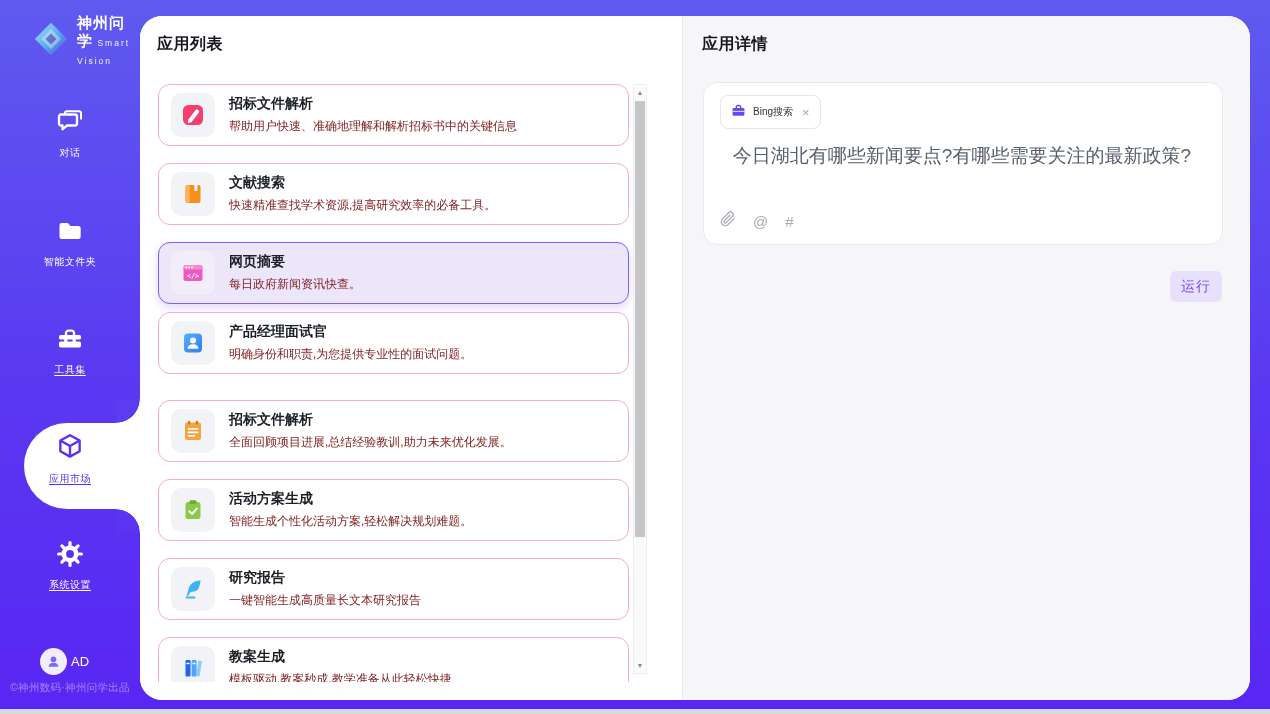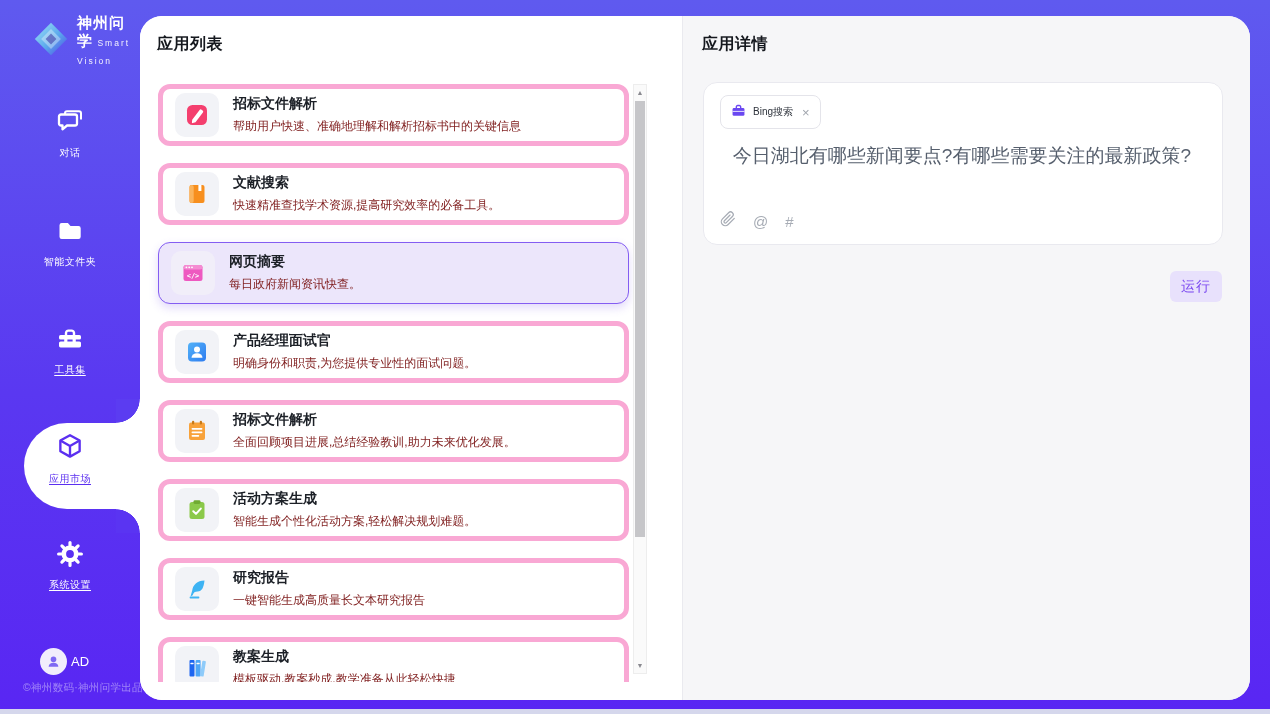--- a/index.html
+++ b/index.html
@@ -19,30 +19,30 @@
   .nav svg{display:inline-block;}
   .blob{position:absolute;left:24px;top:423px;width:116px;height:86px;background:#fff;border-radius:43px 0 0 43px;}
   .fillet-top{position:absolute;left:116px;top:399px;width:24px;height:24px;
     background:radial-gradient(circle 24px at 0 0,#5b3cf1 0,#5b3cf1 23.4px,#fff 24px);}
   .fillet-bot{position:absolute;left:116px;top:509px;width:24px;height:24px;
     background:radial-gradient(circle 24px at 0 24px,#5a34f2 0,#5a34f2 23.4px,#fff 24px);}
   .nav.active{color:#5b2ff0;z-index:3;}
   .user-row{position:absolute;left:40px;top:648px;display:flex;align-items:center;gap:4px;}
   .avatar{width:27px;height:27px;border-radius:50%;background:#f1edfc;display:flex;align-items:center;justify-content:center;}
   .user-name{font-size:13px;color:#fff;}
-  .side-footer{position:absolute;left:0;top:681px;width:140px;text-align:left;font-size:10.5px;color:rgba(255,255,255,.42);letter-spacing:.3px;margin-left:23px;}
+  .side-footer{position:absolute;left:0;top:681px;width:140px;text-align:center;font-size:10.5px;color:rgba(255,255,255,.42);letter-spacing:.3px;}
 
   
   .main{position:absolute;left:140px;top:16px;width:1110px;height:684px;border-radius:22px;
     overflow:hidden;display:flex;background:#fff;}
   .list-pane{position:relative;width:542px;height:100%;background:#fff;}
   .pane-title{position:absolute;left:17px;top:18px;font-size:16px;font-weight:bold;color:#15181e;letter-spacing:.5px;}
 
   .list-viewport{position:absolute;left:0;top:68px;width:542px;height:598px;overflow:hidden;}
-  .card{position:absolute;left:18px;width:471px;height:62px;background:#fff;border:5px solid #f9a8d4;
+  .card{position:absolute;left:18px;width:471px;height:62px;background:#fff;border:1px solid #f9a8d4;
     border-radius:12px;box-sizing:border-box;display:flex;align-items:center;padding:0 12px;gap:14px;cursor:pointer;}
   .card.selected{background:#ece6fb;border:1px solid #845df2;box-shadow:0 4px 10px rgba(110,70,230,.20);}
   .app-icon{width:44px;height:44px;border-radius:10px;background:#f2f3f7;display:flex;align-items:center;justify-content:center;flex:0 0 44px;}
   .card.selected .app-icon{background:#f1eef9;}
   .card-text{display:flex;flex-direction:column;min-width:0;}
   .card-title{font-size:14px;font-weight:bold;color:#1c2027;margin-bottom:5px;}
   .card-desc{font-size:12px;color:#7f1d1d;white-space:nowrap;}
 
   .scrollbar{position:absolute;left:493px;top:68px;width:14px;height:590px;background:#fafafa;
     border:1px solid #ededed;box-sizing:border-box;}
@@ -207,21 +207,21 @@
                 <circle cx="11" cy="6.3" r=".9" fill="#fff"></circle>
               <text x="12" y="16.6" font-size="7" font-weight="bold" fill="#fff" text-anchor="middle" font-family="DejaVu Sans Mono, monospace">&lt;/&gt;</text>
             </svg>
           </span>
           <span class="card-text">
             <span class="card-title">网页摘要</span>
             <span class="card-desc">每日政府新闻资讯快查。</span>
           </span>
         </div>
 
-        <div class="card" style="top:237px;">
+        <div class="card" style="top:228px;">
           <span class="app-icon">
             <svg width="24" height="24" viewBox="0 0 24 24">
               <defs>
                   <linearGradient id="bl" x1="0" y1="0" x2="1" y2="1">
                 <stop offset="0" stop-color="#53b2f8"></stop>
                     <stop offset="1" stop-color="#2e7cf0"></stop>
                   </linearGradient>
                 </defs>
               <rect x="3" y="2.5" width="18" height="19" rx="4" fill="url(#bl)"></rect>
               <circle cx="12" cy="9.5" r="3" fill="#fff"></circle>

